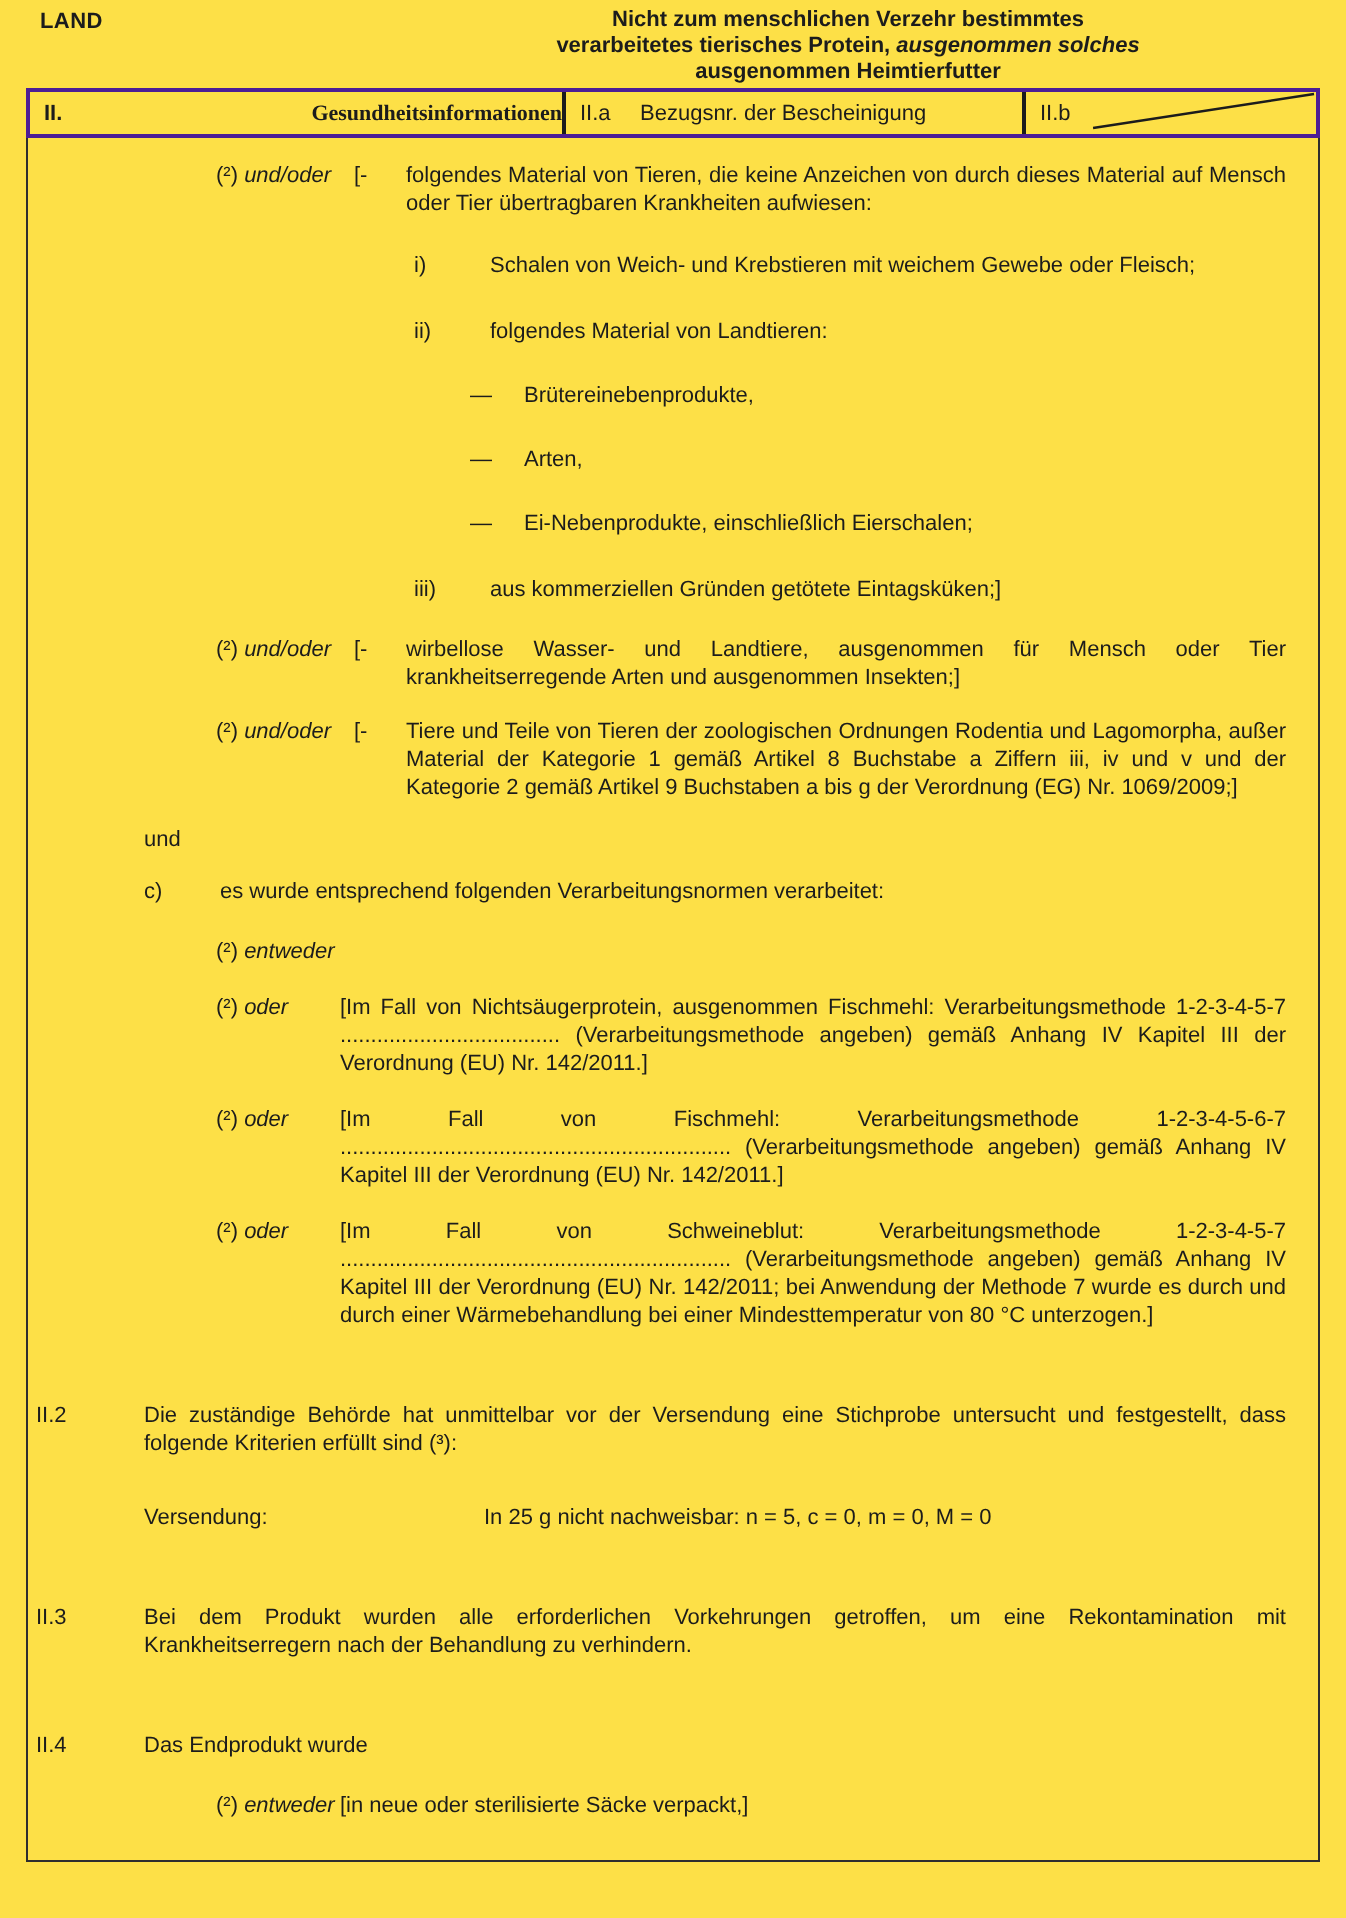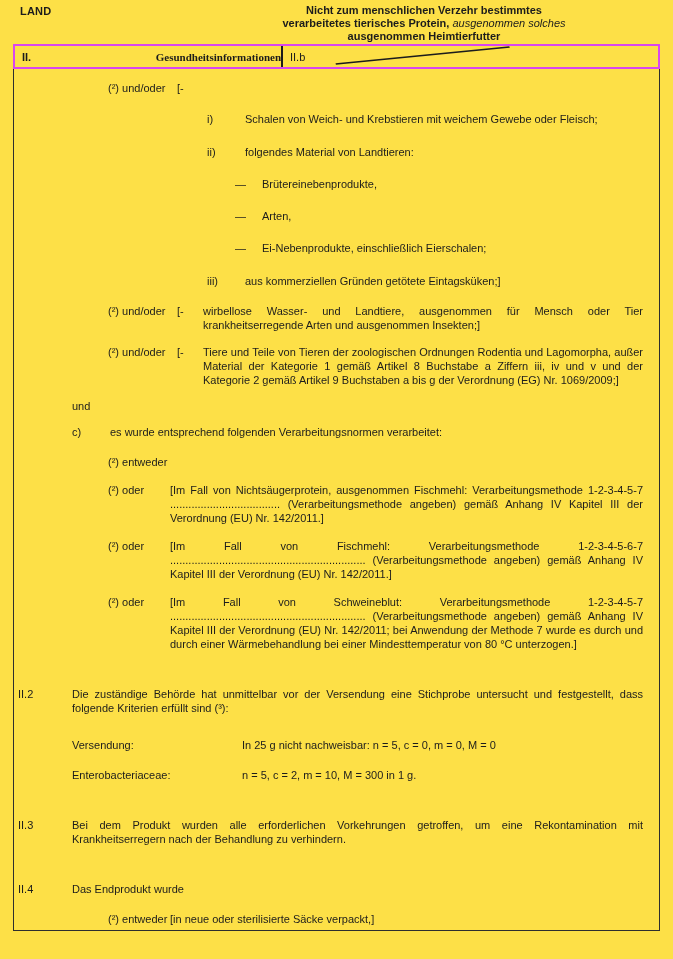--- a/index.html
+++ b/index.html
@@ -5,26 +5,26 @@
   html,body{margin:0;padding:0;background:#fff;}
   .page{
     position:relative;width:673px;height:959px;overflow:hidden;
     background:#fde047;color:#1c1c1c;
     font-family:"Liberation Sans",sans-serif;font-size:11px;line-height:14px;
   }
   
   .hdr{display:flex;justify-content:space-between;align-items:flex-start;padding:4px 14px 0 20px;}
   .land{font-weight:bold;font-size:11px;letter-spacing:.2px;}
   .title{width:470px;text-align:center;font-weight:bold;font-size:11px;line-height:13px;}
-  .title .it{font-style:italic;font-weight:normal;}
+  .title .it{font-style:italic;font-weight:bold;}
   
   .tbl{margin:1px 13px 0 13px;}
   .thead{
     display:grid;grid-template-columns:266px 230px 1fr;
-    border:2px solid #d946ef;height:21px;font-size:11px;
+    border:2px solid #4c1d95;height:21px;font-size:11px;
   }
   .th{position:relative;display:flex;align-items:center;height:100%;}
   .th .num{position:absolute;left:7px;font-weight:bold;}
   .th1 .lab{width:100%;text-align:right;font-weight:bold;font-family:Liberation Serif, serif;}
   .th2,.th3{border-left:2px solid #1c1c1c;}
   .th2 .num{font-weight:normal;}
   .th2 .lab{margin-left:37px;}
   .th3 .num{font-weight:normal;}
   .th3 svg{position:absolute;left:0;top:0;width:100%;height:100%;}
   .tbody{
@@ -34,21 +34,21 @@
   }
   
   .row{display:grid;margin-right:16px;}
   .ruo {grid-template-columns:69px 26px 1fr;margin-left:94px;}
   .rew {grid-template-columns:62px 1fr;margin-left:94px;}
   .rit {grid-template-columns:38px 1fr;margin-left:193px;}
   .rdash{grid-template-columns:27px 1fr;margin-left:221px;}
   .rsec {grid-template-columns:54px 1fr;margin-left:4px;margin-top:36px;}
   .rsub {grid-template-columns:38px 1fr;margin-left:58px;}
   .rlab {grid-template-columns:170px 1fr;margin-left:58px;}
-  .it{}
+  .it{font-style:italic;}
   .just{text-align:justify;}
   .tx{min-height:14px;}
   .mb12{margin-bottom:12px}.mb13{margin-bottom:13px}.mb14{margin-bottom:14px}
   .mb16{margin-bottom:16px}.mb17{margin-bottom:17px}.mb18{margin-bottom:18px}
   .mb19{margin-bottom:19px}.mb22{margin-bottom:22px}.mb23{margin-bottom:23px}
   .mb26{margin-bottom:26px}
 </style>
 </head>
 <body>
 
@@ -63,33 +63,38 @@
     </div>
   </div>
 
   <div class="tbl">
 
     <div class="thead">
       <div class="th th1">
         <span class="num">II.</span>
         <span class="lab">Gesundheitsinformationen</span>
       </div>
+      <div class="th th2">
+        <span class="num">II.a</span>
+        <span class="lab">Bezugsnr. der Bescheinigung</span>
+      </div>
       <div class="th th3">
         <span class="num">II.b</span>
         <svg viewBox="0 0 147 21" preserveAspectRatio="none">
           <line x1="34" y1="18" x2="146" y2="1" stroke="#1c1c1c" stroke-width="1.3"></line>
         </svg>
       </div>
     </div>
 
     <div class="tbody">
 
       <div class="row ruo mb17">
         <span><span>(²)</span> <span class="it">und/oder</span></span>
         <span>[-</span>
+        <div class="tx just">folgendes Material von Tieren, die keine Anzeichen von durch dieses Material auf Mensch oder Tier übertragbaren Krankheiten aufwiesen:</div>
       </div>
 
       <div class="row rit mb19">
         <span>i)</span>
         <div class="tx">Schalen von Weich- und Krebstieren mit weichem Gewebe oder Fleisch;</div>
       </div>
 
       <div class="row rit mb18">
         <span>ii)</span>
         <div class="tx">folgendes Material von Landtieren:</div>
@@ -159,24 +164,20 @@
       <div class="row rsec mb23">
         <span>II.2</span>
         <div class="tx just">Die zuständige Behörde hat unmittelbar vor der Versendung eine Stichprobe untersucht und festgestellt, dass folgende Kriterien erfüllt sind (³):</div>
       </div>
 
       <div class="row rlab mb16">
         <span>Versendung:</span>
         <div class="tx">In 25 g nicht nachweisbar: n = 5, c = 0, m = 0, M = 0</div>
       </div>
 
-      <div class="row rlab mb14">
-        <span>Enterobacteriaceae:</span>
-        <div class="tx">n = 5, c = 2, m = 10, M = 300 in 1 g.</div>
-      </div>
 
       <div class="row rsec mb22">
         <span>II.3</span>
         <div class="tx just">Bei dem Produkt wurden alle erforderlichen Vorkehrungen getroffen, um eine Rekontamination mit Krankheitserregern nach der Behandlung zu verhindern.</div>
       </div>
 
       <div class="row rsec mb16">
         <span>II.4</span>
         <div class="tx">Das Endprodukt wurde</div>
       </div>

